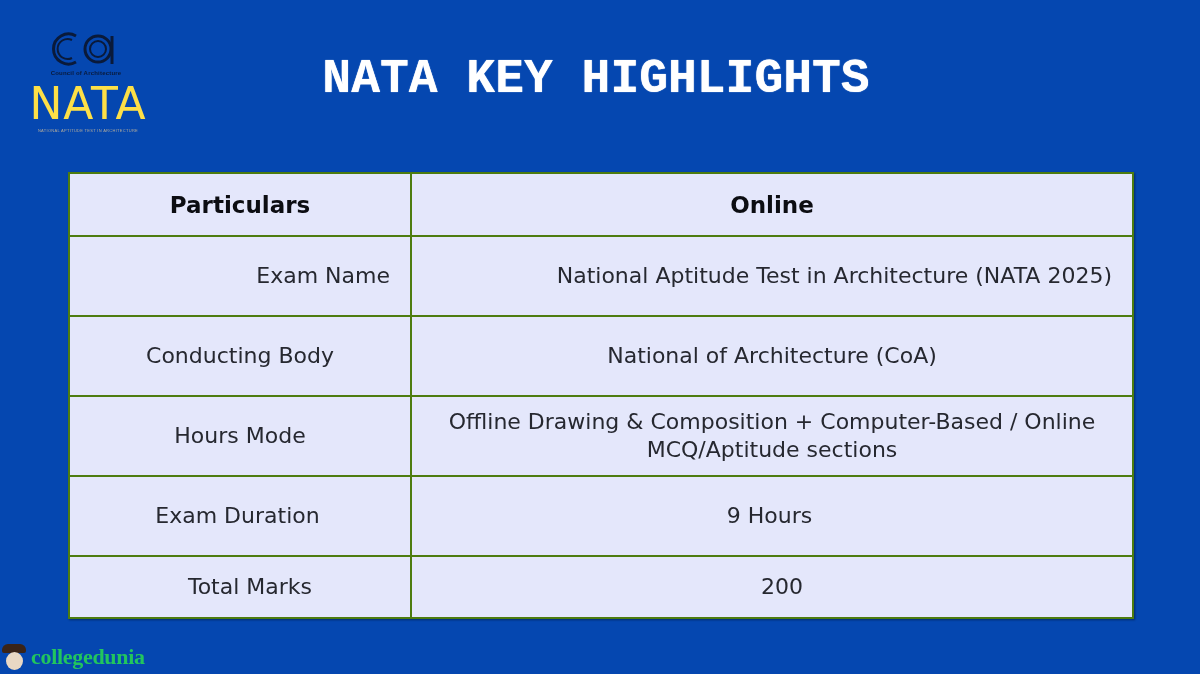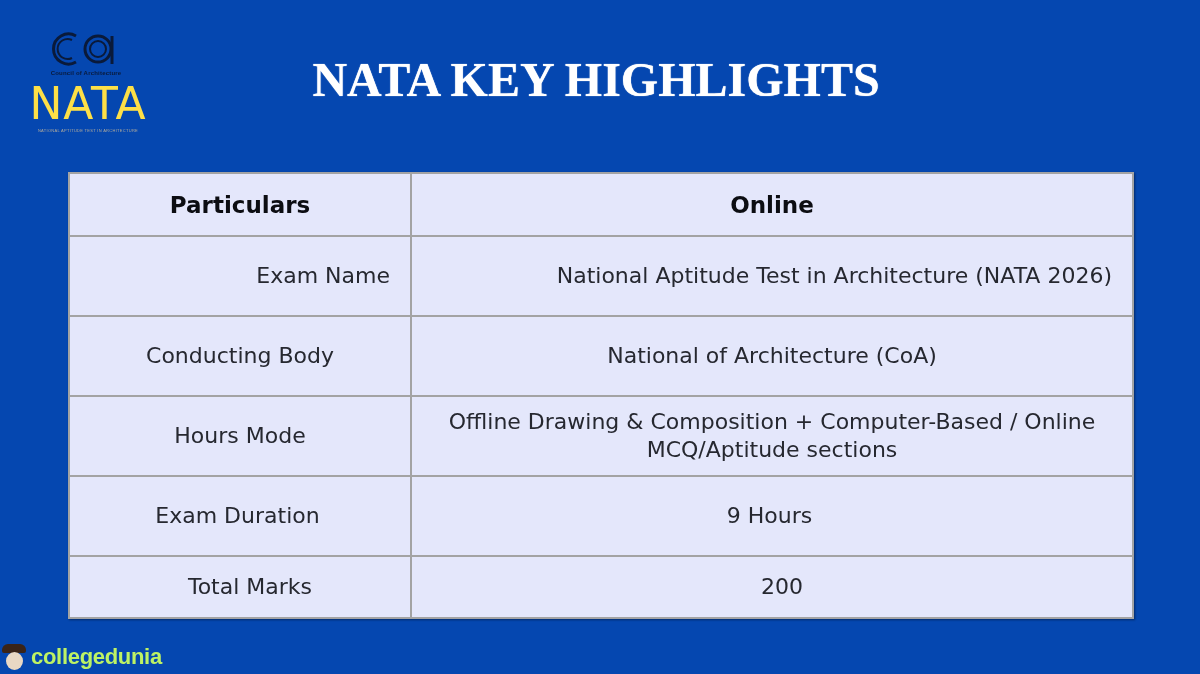--- a/index.html
+++ b/index.html
@@ -13,46 +13,46 @@
   .logo-ca { position:absolute; left:18px; top:0; width:80px; height:42px; }
   .logo-council { position:absolute; left:8px; top:42px; width:100px; text-align:center;
     font-size:6px; font-weight:bold; color:#0a1a3a; letter-spacing:0.2px; }
   .logo-nata { position:absolute; left:0; top:50px; width:120px; text-align:center;
     font-size:44px; color:#fde047; letter-spacing:1px; font-family:"DejaVu Sans", sans-serif; }
   .logo-sub { position:absolute; left:2px; top:100px; width:116px; text-align:center;
     font-size:4px; color:#b0aa9c; letter-spacing:0.3px; }
 
   .title { position:absolute; left:0; width:1192px; top:52px; text-align:center;
     color:#fff; font-size:48px; font-weight:bold; letter-spacing:0px;
-    font-family:Liberation Serif, serif; text-shadow:0 0 1px #fff; }
+    font-family:Liberation Mono, monospace; text-shadow:0 0 1px #fff; }
 
   table.hl {
     position:absolute; left:68px; top:172px; width:1066px; height:435px;
     border-collapse:collapse; background:#e4e7fb;
     box-shadow:1px 1px 2px rgba(0,0,0,0.4);
   }
   table.hl td, table.hl th {
-    border:2px solid #a3a3a3; text-align:center; vertical-align:middle;
+    border:2px solid #4d7c0f; text-align:center; vertical-align:middle;
     font-size:22px; color:#262830; padding:2px 20px;
     font-family:"DejaVu Sans", sans-serif; line-height:28px;
   }
   table.hl th { font-weight:bold; color:#0c0d12; font-size:23px; height:57px; }
   table.hl td.c1 { width:280px; }
   tr.r1 td { height:74px;text-align:right; }
   tr.r2 td { height:74px; }
   tr.r3 td { height:74px; }
   tr.r4 td { height:74px;padding-left:15px; }
   tr.r5 td { height:56px;padding-left:40px; }
 
   .brand { position:absolute; left:0; top:640px; height:34px; display:flex; align-items:center; }
   .mascot { width:26px; height:30px; position:relative; margin-left:1px; }
   .mascot .hat { position:absolute; left:1px; top:2px; width:24px; height:9px; background:#3a2418; border-radius:6px 6px 2px 2px; }
   .mascot .face { position:absolute; left:5px; top:10px; width:17px; height:18px; background:#e9d8c4; border-radius:50%; }
-  .brand-text { color:#bef264; font-weight:bold; font-size:22px; margin-left:4px;
-    font-family:Liberation Sans, sans-serif; letter-spacing:-0.3px; }
+  .brand-text { color:#22c55e; font-weight:bold; font-size:22px; margin-left:4px;
+    font-family:Liberation Serif, serif; letter-spacing:-0.3px; }
 </style>
 </head>
 <body>
 
 <div class="logo">
   <svg class="logo-ca" viewBox="0 0 80 42">
     <path d="M30 8 A15 15 0 1 0 30 34" fill="none" stroke="#0a1a3a" stroke-width="3"></path>
     <path d="M26 12 A10 10 0 1 0 26 30" fill="none" stroke="#0a1a3a" stroke-width="2"></path>
     <circle cx="52" cy="21" r="13" fill="none" stroke="#0a1a3a" stroke-width="3"></circle>
     <circle cx="52" cy="21" r="8" fill="none" stroke="#0a1a3a" stroke-width="2"></circle>
@@ -66,21 +66,21 @@
 <div class="title">NATA KEY HIGHLIGHTS</div>
 
 <table class="hl">
   <tbody>
       <tr>
     <th class="c1">Particulars</th>
     <th>Online</th>
   </tr>
   <tr class="r1">
     <td class="c1">Exam Name</td>
-    <td>National Aptitude Test in Architecture (NATA 2026)</td>
+    <td>National Aptitude Test in Architecture (NATA 2025)</td>
   </tr>
   <tr class="r2">
     <td class="c1">Conducting Body</td>
     <td>National of Architecture (CoA)</td>
   </tr>
   <tr class="r3">
     <td class="c1">Hours Mode</td>
     <td>Offline Drawing &amp; Composition + Computer-Based / Online MCQ/Aptitude sections</td>
   </tr>
   <tr class="r4">

